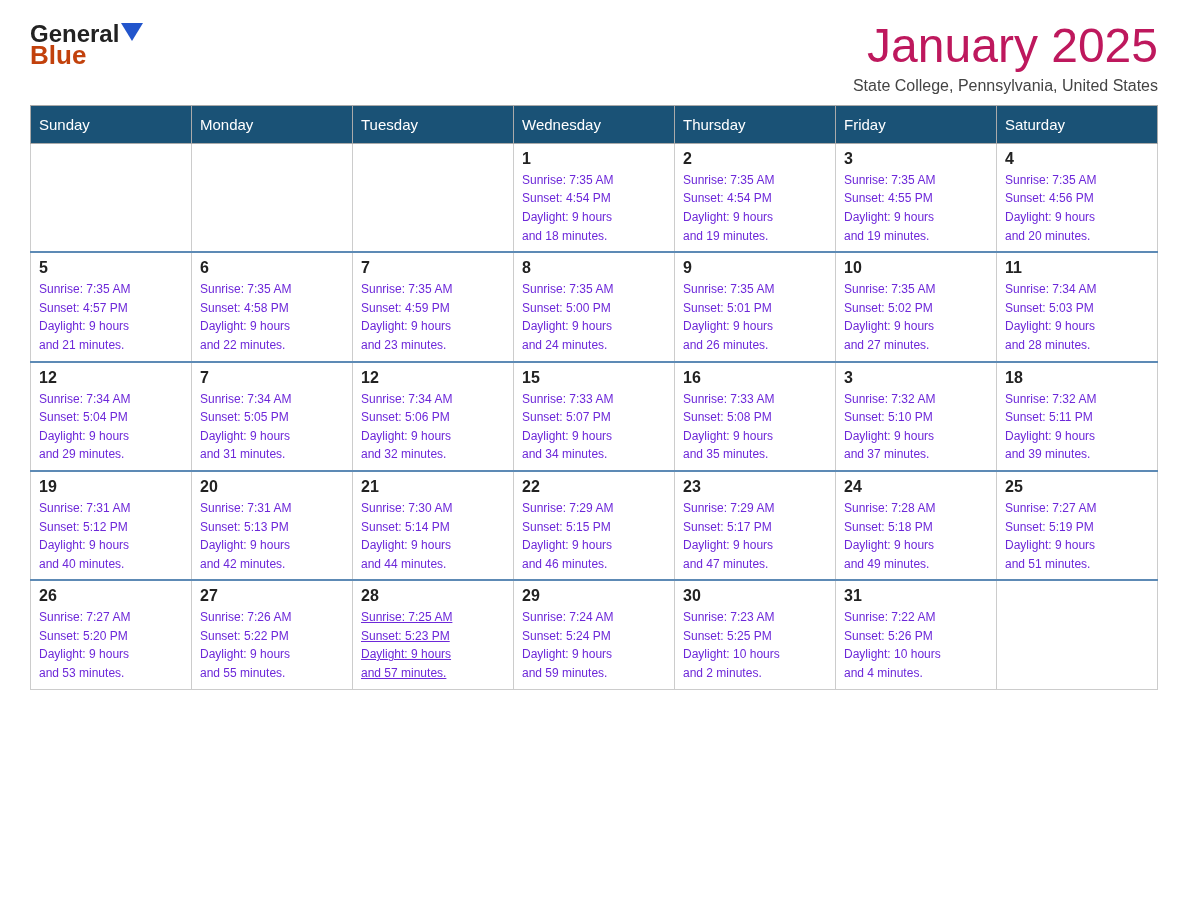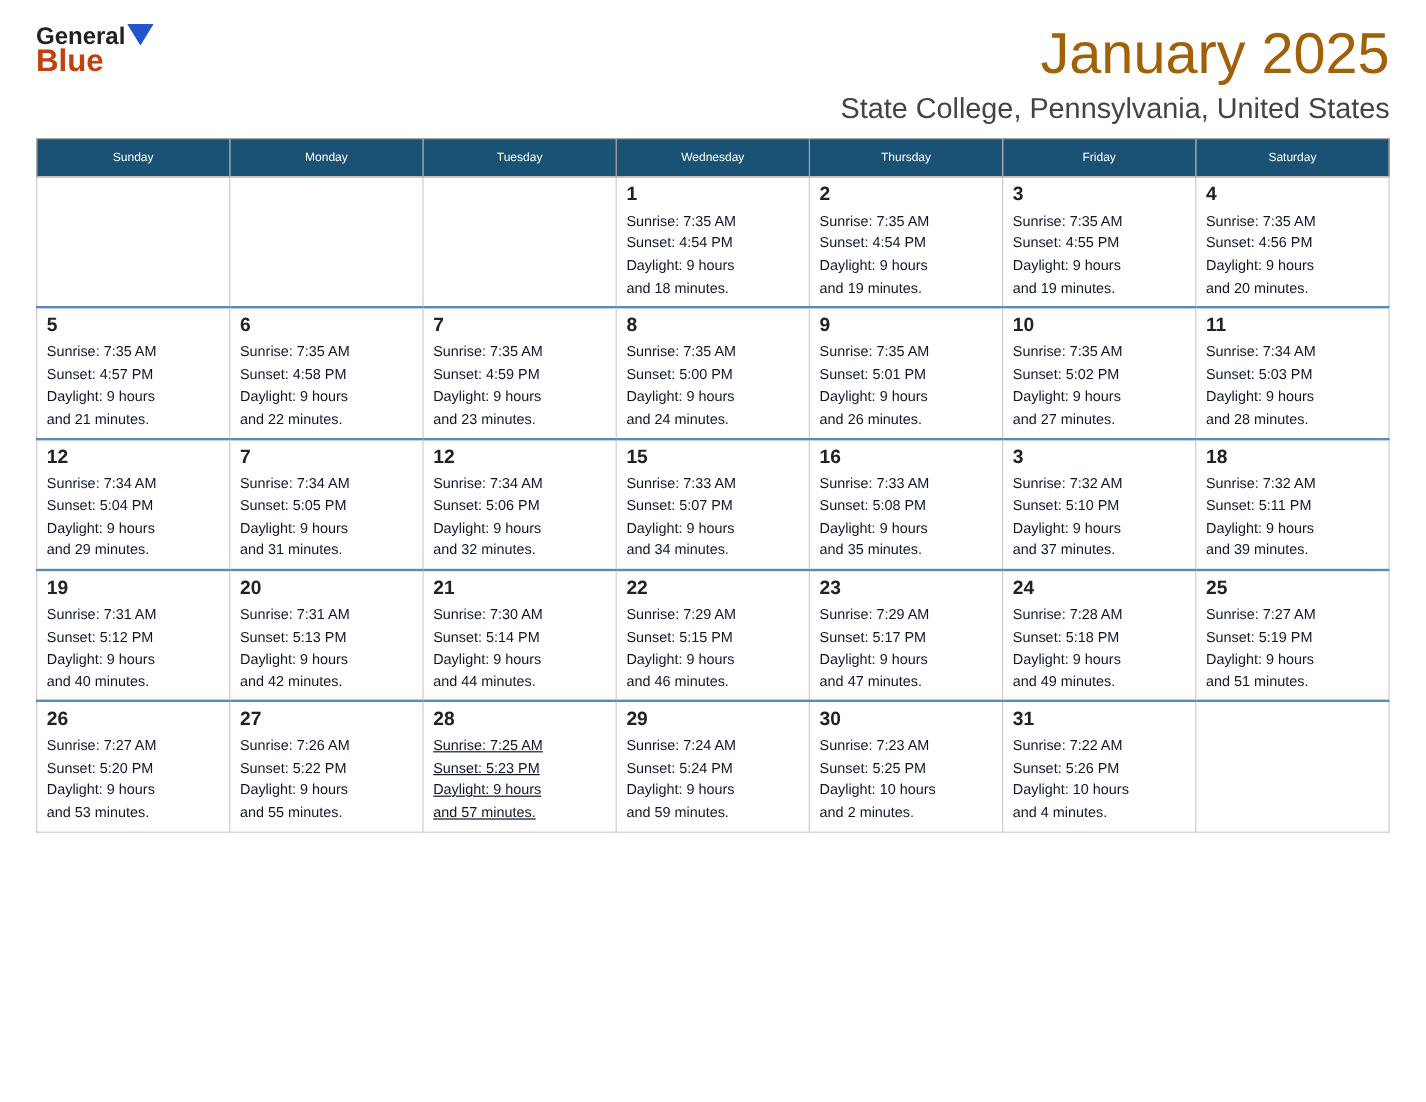--- a/index.html
+++ b/index.html
@@ -16,56 +16,56 @@
       justify-content: space-between;
       align-items: flex-start;
       margin-bottom: 10px;
     }
     .logo {
       display: flex;
       flex-direction: column;
       align-items: flex-start;
     }
     .logo-general {
-      font-size: 20px;
+      font-size: 24px;
       font-weight: bold;
       color: #222;
     }
     .logo-blue {
       font-size: 26px;
       font-weight: bold;
       color: #c2410c;
       margin-top: -8px;
     }
     .title-block {
       text-align: right;
     }
     .month-title {
       font-size: 48px;
       font-weight: normal;
-      color: #a16207;
+      color: #be185d;
       line-height: 1.1;
     }
     .location {
-      font-size: 24px;
+      font-size: 16px;
       color: #444;
       margin-top: 4px;
     }
     .calendar {
       width: 100%;
       border-collapse: collapse;
       margin-top: 10px;
     }
     .calendar th {
       background: #1a5276;
       color: #fff;
-      font-size: 10px;
+      font-size: 15px;
       font-weight: normal;
       padding: 10px 8px;
-      text-align: center;
+      text-align: left;
       border: 1px solid #aaa;
     }
     .calendar td {
       vertical-align: top;
       padding: 6px 8px;
       border: 1px solid #ccc;
       width: 14.28%;
       min-height: 100px;
       font-size: 12.5px;
       color: #333;
@@ -73,21 +73,21 @@
     }
     .day-number {
       font-size: 16px;
       font-weight: bold;
       margin-bottom: 3px;
       color: #222;
     }
     .day-info {
       font-size: 12px;
       line-height: 1.55;
-      color: #0f172a;
+      color: #6d28d9;
     }
     .empty-cell {
       background: #f9f9f9;
     }
     .row-divider td {
       border-top: 2px solid #5d8ab5;
     }
   </style>
 </head>
 <body>

